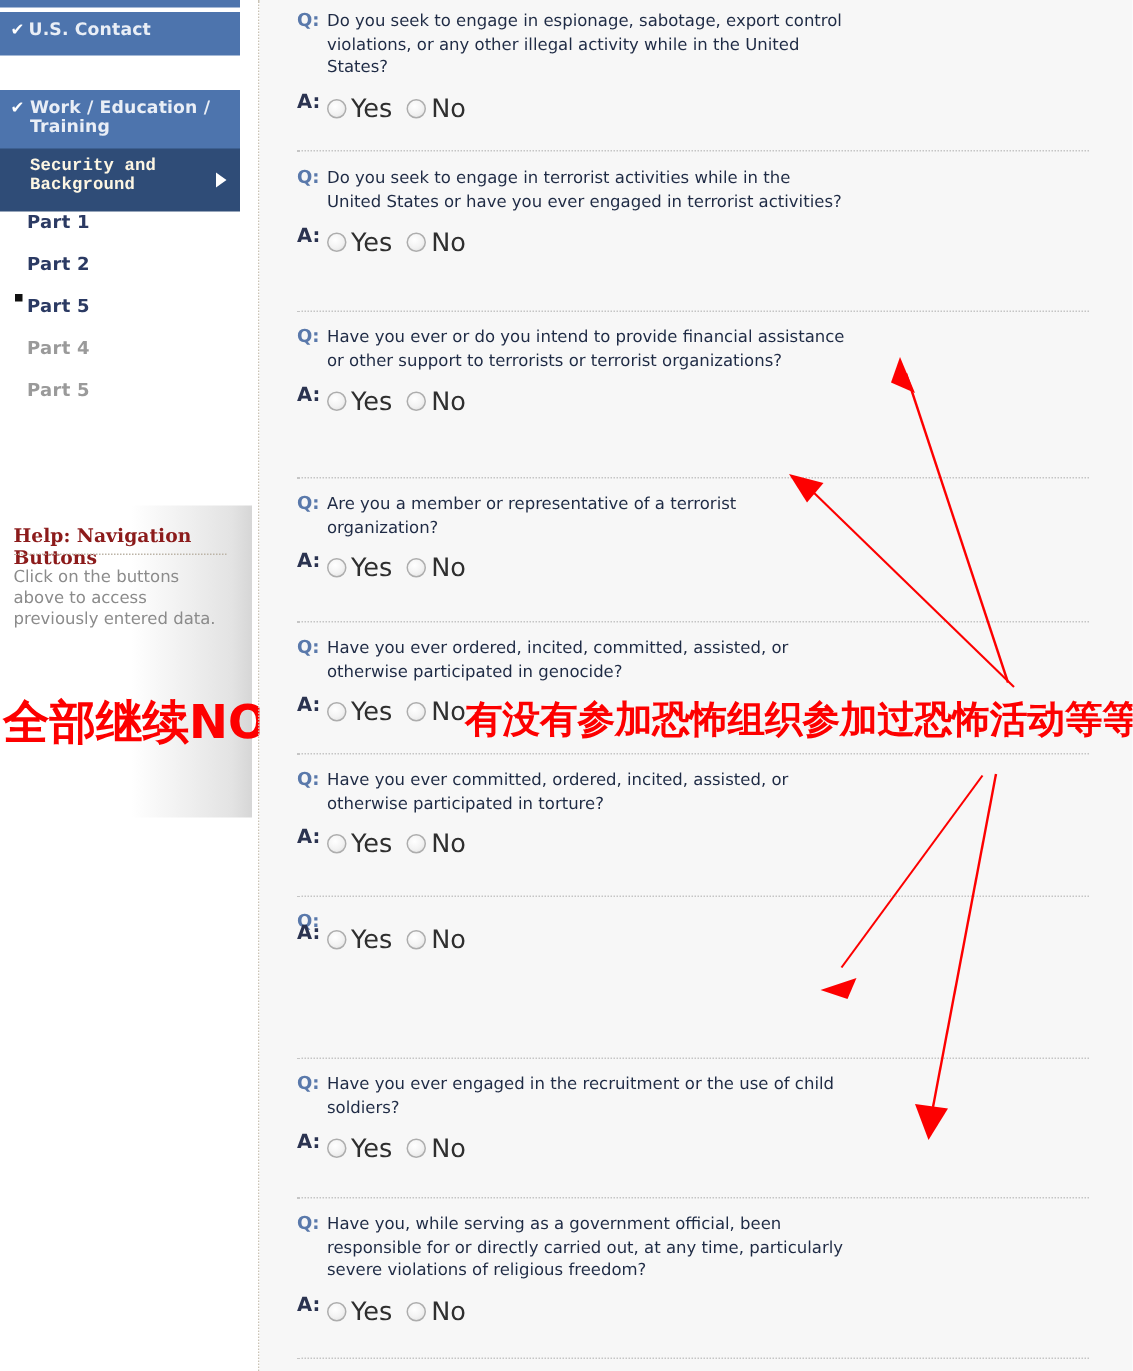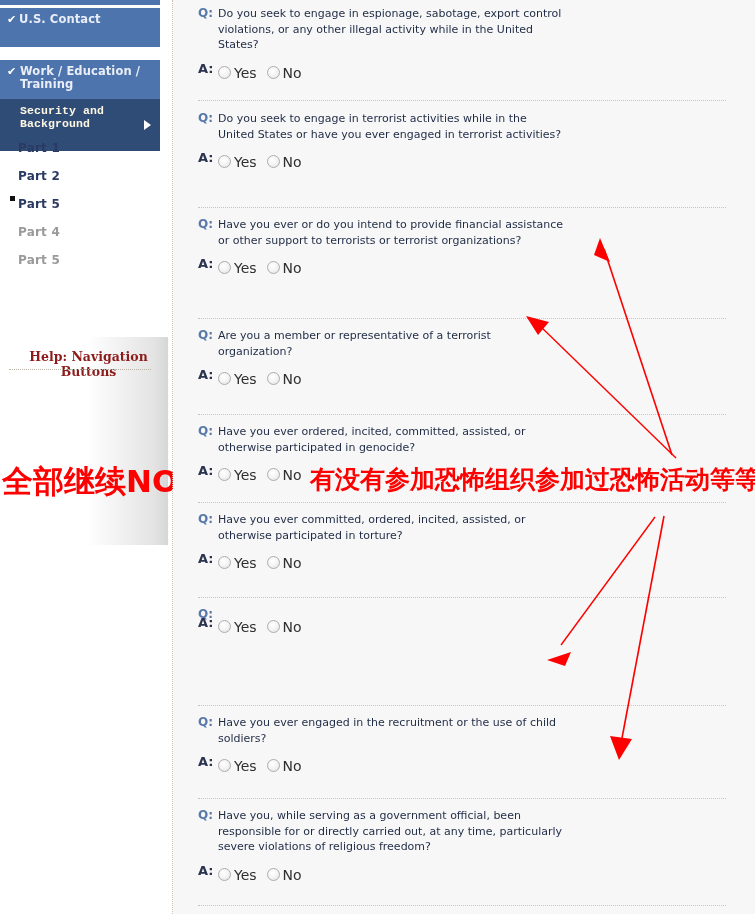--- a/index.html
+++ b/index.html
@@ -55,21 +55,21 @@
   .nav-item {
     position: absolute;
     left: 0;
     width: 160px;
     box-sizing: border-box;
     background: #4d74ad;
     color: #e9eef6;
     font-size: 11.5px;
     font-weight: bold;
     letter-spacing: .1px;
-    padding: 5px 8px 21px 7px;
+    padding: 5px 8px 11px 7px;
     line-height: 13px;
   }
   .nav-item .tick {
     display: inline-block;
     width: 12px;
     color: #ffffff;
     font-size: 11px;
     font-weight: bold;
   }
   .nav-item.current {
@@ -110,21 +110,20 @@
   }
 
   
   #help-panel {
     position: absolute;
     left: 0;
     top: 337px;
     width: 168px;
     height: 208px;
     background: linear-gradient(to right, #ffffff 0%, #ffffff 52%, #e3e3e3 92%, #d6d6d6 100%);
-    text-align: center;
   }
   #help-title {
     position: absolute;
     left: 9px;
     top: 12px;
     font-family: "DejaVu Serif", "Liberation Serif", serif;
     font-size: 12.5px;
     font-weight: bold;
     color: #8c1b1b;
     letter-spacing: 0px;
@@ -210,21 +209,21 @@
     display: inline-block;
     width: 11px;
     height: 11px;
     border-radius: 50%;
     border: 1px solid #adadad;
     background: radial-gradient(circle at 40% 35%, #ffffff 0%, #f2f2f2 55%, #dcdcdc 100%);
     vertical-align: -1px;
     margin-right: 3px;
   }
   .opt {
-    font-size: 14px;
+    font-size: 17px;
     color: #2f2f2f;
     margin-right: 10px;
     white-space: nowrap;
   }
   .qsep {
     position: absolute;
     left: 25px;
     width: 528px;
     border-top: 1px dotted #c5c5c5;
   }
@@ -279,20 +278,21 @@
     <div class="part-item" style="top:141px;"><span>Part 1</span></div>
     <div class="part-item" style="top:169px;"><span>Part 2</span></div>
     <div class="part-bullet" style="top:196px;"></div>
     <div class="part-item" style="top:197px;"><span>Part 5</span></div>
     <div class="part-item dim" style="top:225px;"><span>Part 4</span></div>
     <div class="part-item dim" style="top:253px;"><span>Part 5</span></div>
 
     <div id="help-panel">
       <div id="help-title">Help: Navigation Buttons</div>
       <div id="help-rule"></div>
+      <div id="help-body">Click on the buttons above to access previously entered data.</div>
     </div>
 
     <div id="annot-left">全部继续NO</div>
   </div>
 
   <div id="nav-divider"></div>
 
   <div id="qlist">
       <div class="qblock" style="top: 6px;">
         <div class="qrow">

